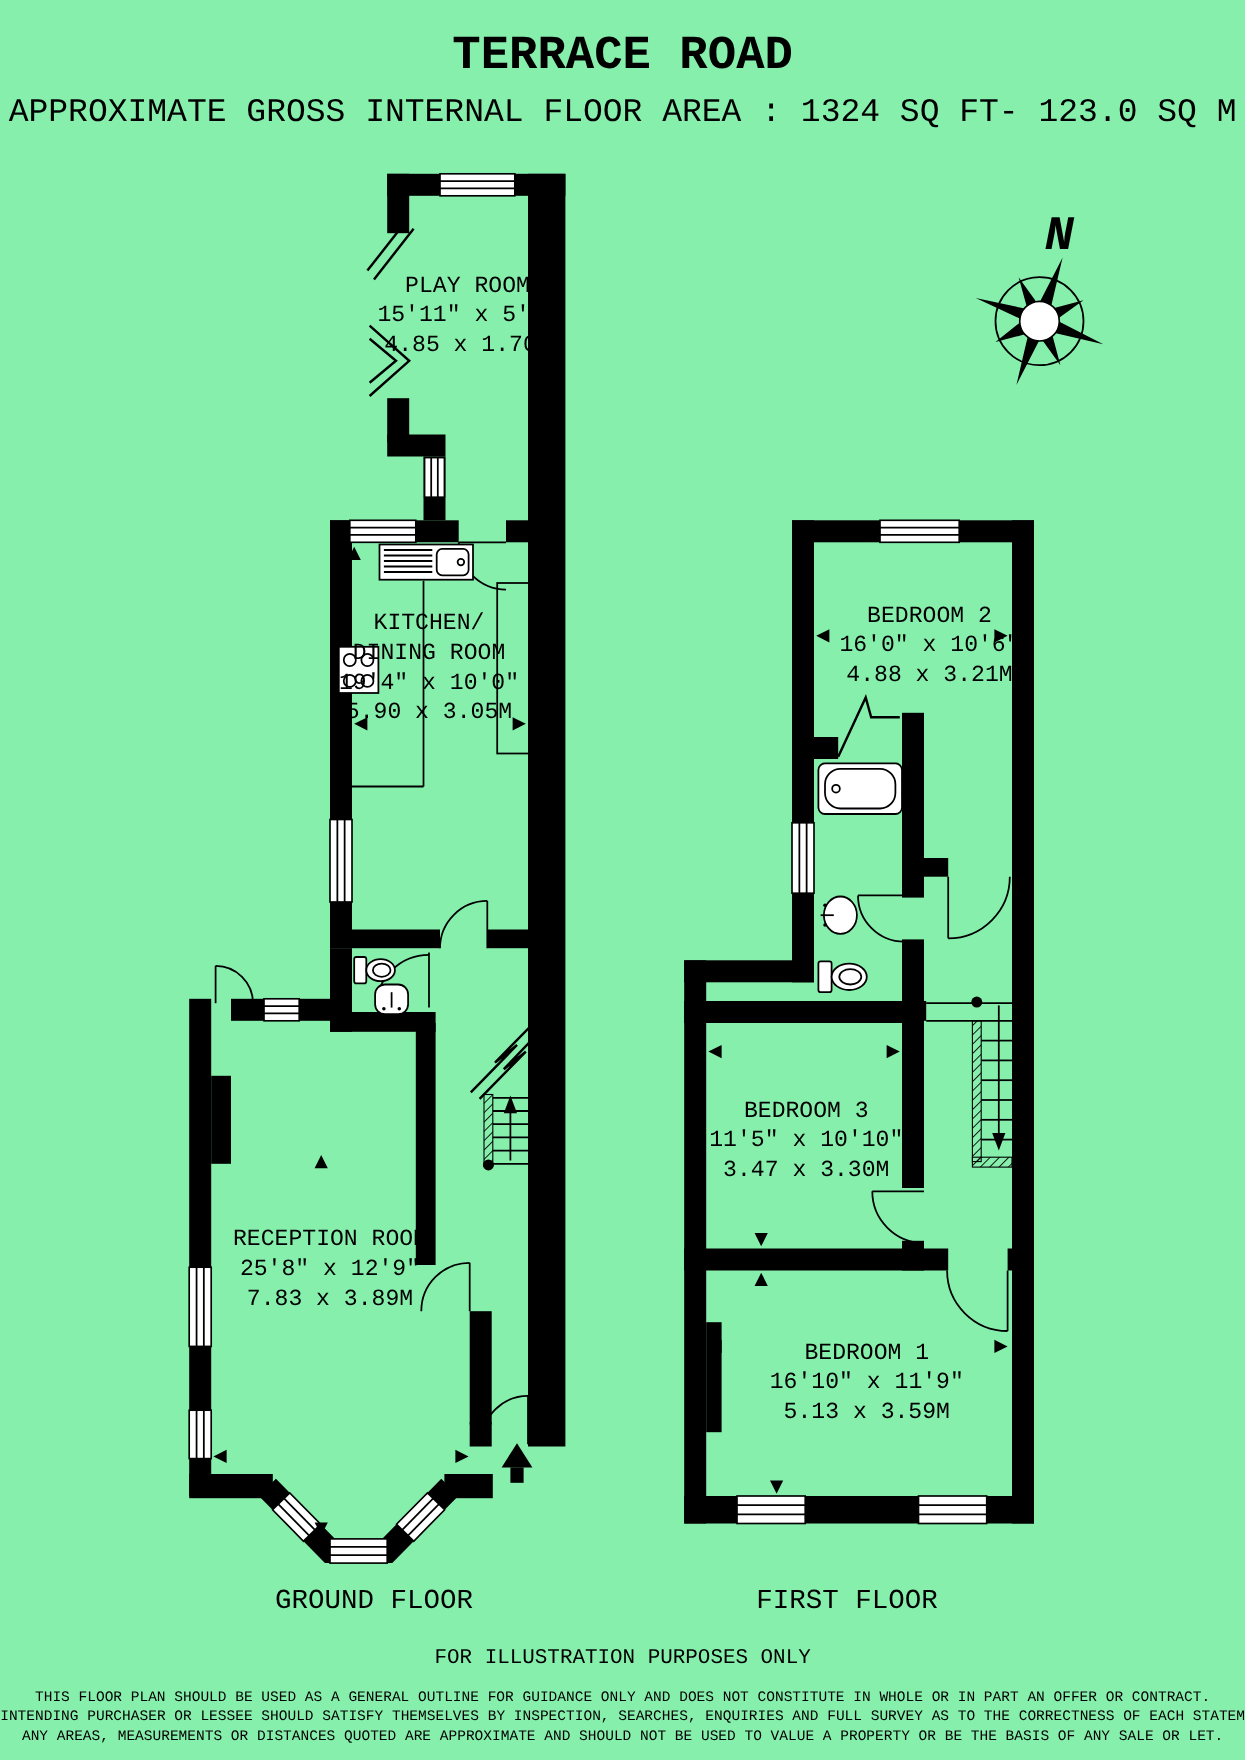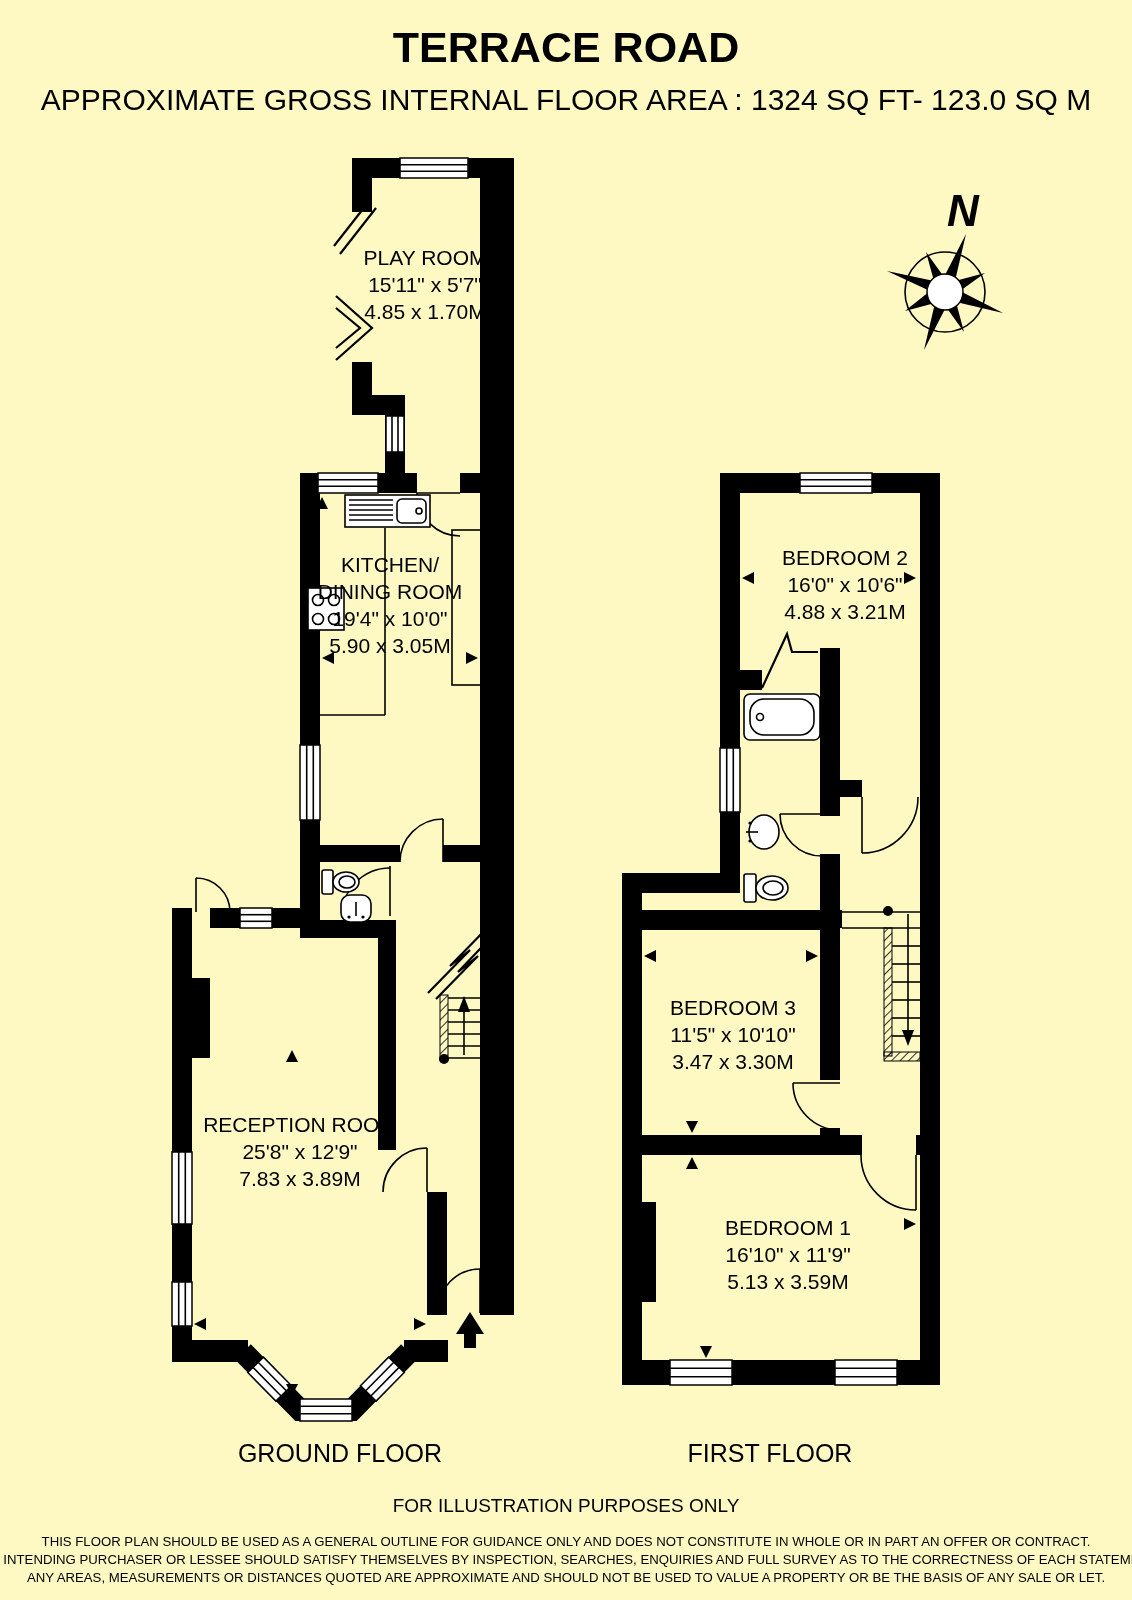--- a/index.html
+++ b/index.html
@@ -1,16 +1,16 @@
 <!DOCTYPE html>
 <html><head>
 <meta charset="utf-8">
 <style>
   html,body{margin:0;padding:0;background:#fff;}
-  #page{position:relative;width:1132px;height:1600px;background:#fef9c3;font-family:Liberation Sans, sans-serif;}
+  #page{position:relative;width:1132px;height:1600px;background:#86efac;font-family:Liberation Mono, monospace;}
   svg text{fill:#000;}
   .title{font-size:43px;font-weight:bold;}
   .subtitle{font-size:30px;}
   .room{font-size:21px;}
   .floorlabel{font-size:25px;}
   .illus{font-size:19px;}
   .disc{font-size:13.2px;}
   .north{font-size:44px;font-weight:bold;font-style:italic;}
   .wall{fill:#000;stroke:none;}
   .thin{fill:none;stroke:#000;stroke-width:1.6;}

